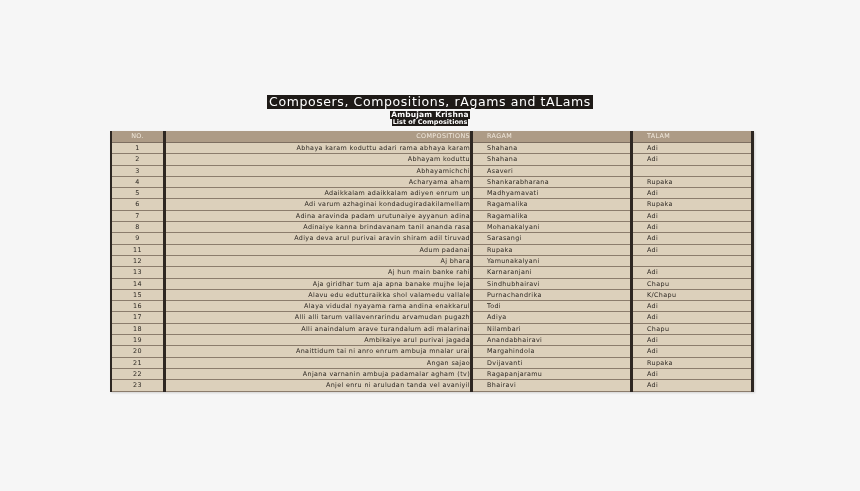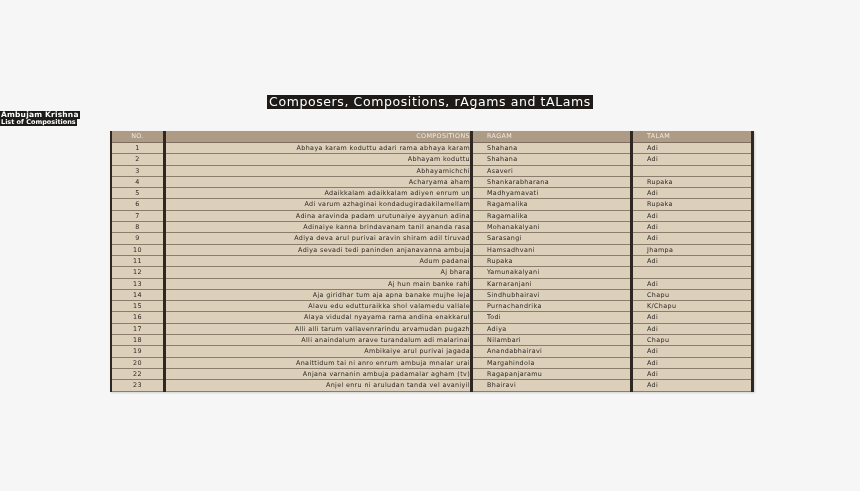--- a/index.html
+++ b/index.html
@@ -31,21 +31,21 @@
       font-size: 12.5px;
       line-height: 14px;
       padding: 0 2px;
       letter-spacing: 0.6px;
     }
     .sub-wrap {
       position: absolute;
       top: 111px;
       left: 0;
       width: 860px;
-      text-align: left;
+      text-align: center;
       line-height: 0;
     }
     .sub-title {
       display: inline-block;
       background: #1e1a17;
       color: #ffffff;
       font-family: "DejaVu Sans", sans-serif;
       font-weight: bold;
       font-size: 7.5px;
       line-height: 8px;
@@ -175,26 +175,20 @@
           <td class="col-ragam sep-left">Mohanakalyani</td>
           <td class="col-talam sep-left">Adi</td>
         </tr>
         <tr>
           <td class="col-no">9</td>
           <td class="col-comp sep-left">Adiya deva arul purivai aravin shiram adil tiruvad</td>
           <td class="col-ragam sep-left">Sarasangi</td>
           <td class="col-talam sep-left">Adi</td>
         </tr>
         <tr>
-          <td class="col-no">10</td>
-          <td class="col-comp sep-left">Adiya sevadi tedi paninden anjanavanna ambuja</td>
-          <td class="col-ragam sep-left">Hamsadhvani</td>
-          <td class="col-talam sep-left">Jhampa</td>
-        </tr>
-        <tr>
           <td class="col-no">11</td>
           <td class="col-comp sep-left">Adum padanai</td>
           <td class="col-ragam sep-left">Rupaka</td>
           <td class="col-talam sep-left">Adi</td>
         </tr>
         <tr>
           <td class="col-no">12</td>
           <td class="col-comp sep-left">Aj bhara</td>
           <td class="col-ragam sep-left">Yamunakalyani</td>
           <td class="col-talam sep-left"></td>
@@ -239,20 +233,26 @@
           <td class="col-no">19</td>
           <td class="col-comp sep-left">Ambikaiye arul purivai jagada</td>
           <td class="col-ragam sep-left">Anandabhairavi</td>
           <td class="col-talam sep-left">Adi</td>
         </tr>
         <tr>
           <td class="col-no">20</td>
           <td class="col-comp sep-left">Anaittidum tai ni anro enrum ambuja mnalar urai</td>
           <td class="col-ragam sep-left">Margahindola</td>
           <td class="col-talam sep-left">Adi</td>
+        </tr>
+        <tr>
+          <td class="col-no">21</td>
+          <td class="col-comp sep-left">Angan sajao</td>
+          <td class="col-ragam sep-left">Dvijavanti</td>
+          <td class="col-talam sep-left">Rupaka</td>
         </tr>
         <tr>
           <td class="col-no">22</td>
           <td class="col-comp sep-left">Anjana varnanin ambuja padamalar agham (tv)</td>
           <td class="col-ragam sep-left">Ragapanjaramu</td>
           <td class="col-talam sep-left">Adi</td>
         </tr>
         <tr>
           <td class="col-no">23</td>
           <td class="col-comp sep-left">Anjel enru ni aruludan tanda vel avaniyil</td>

